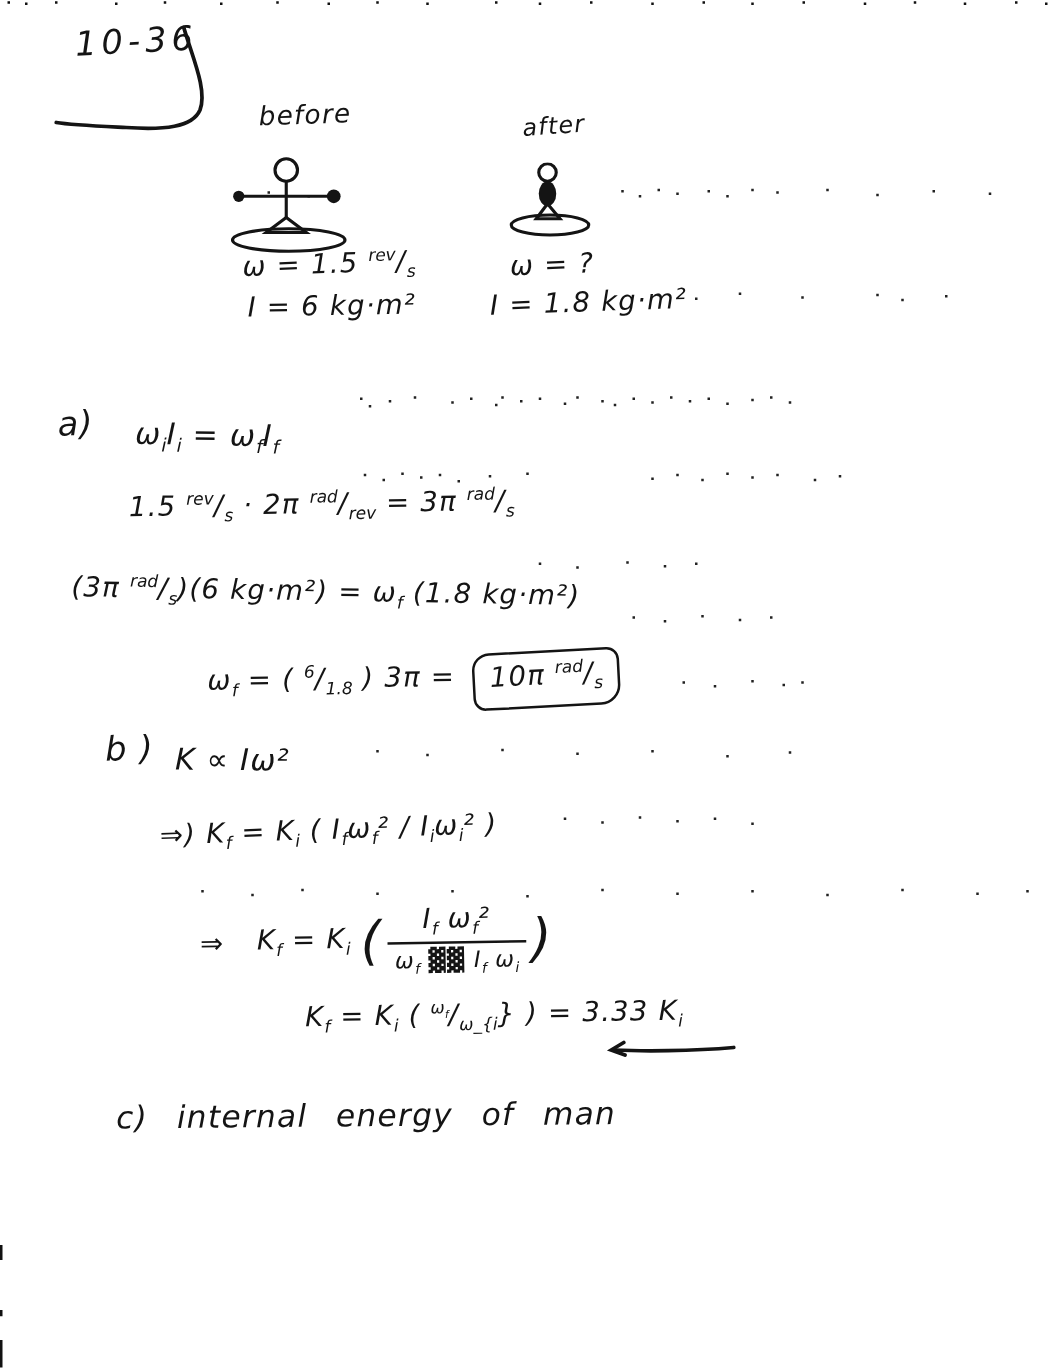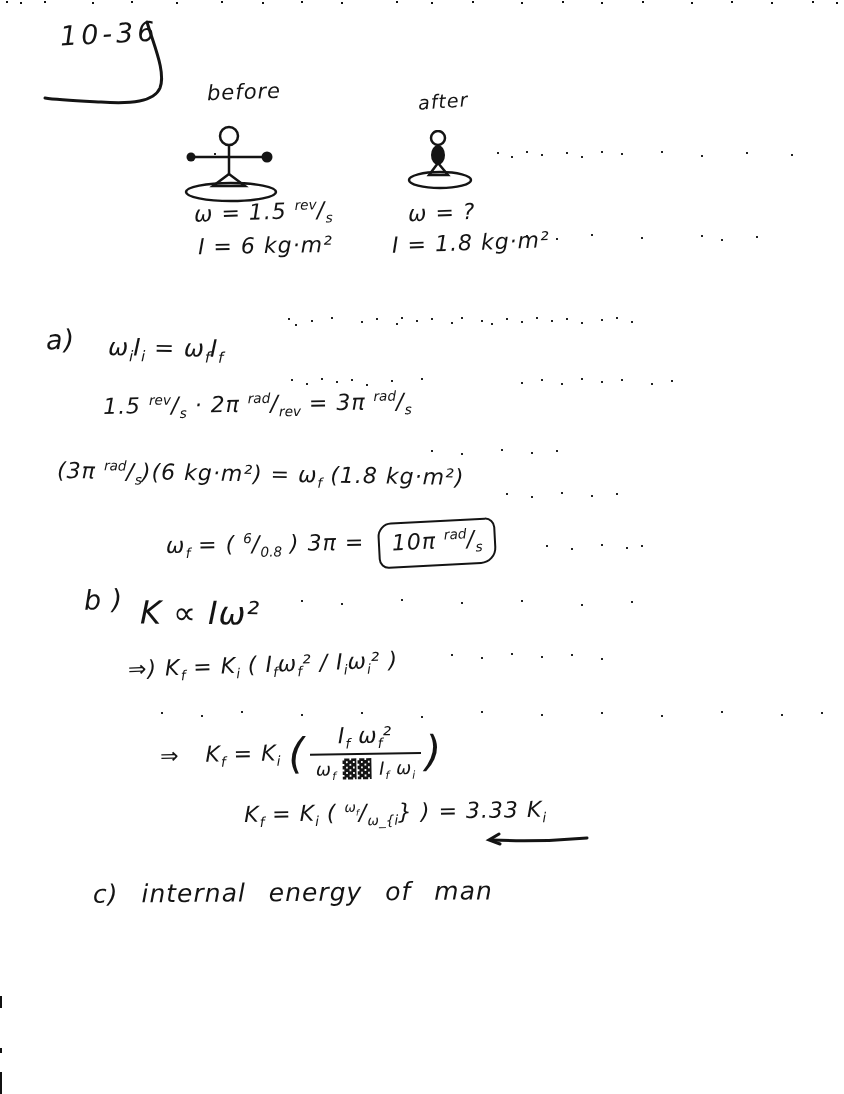--- a/index.html
+++ b/index.html
@@ -86,25 +86,25 @@
   <ellipse cx="36" cy="50" rx="31" ry="8" fill="none" stroke="#141414" stroke-width="2.5"></ellipse>
 </svg>
 <div class="hw eq" style="left:408px;top:200px;transform:rotate(-2deg);">ω = ?</div>
 <div class="hw eq" style="left:392px;top:230px;transform:rotate(-2deg);">I = 1.8 kg·m²</div>
 
 <div class="hw part-label" style="left:46px;top:324px;transform:rotate(-2deg);">a)</div>
 <div class="hw eq" style="left:108px;top:334px;font-size:24px;transform:rotate(1deg);">ω<sub>i</sub>I<sub>i</sub> = ω<sub>f</sub>I<sub>f</sub></div>
 <div class="hw eq" style="left:103px;top:390px;transform:rotate(-1deg);">1.5 <sup>rev</sup>/<sub>s</sub> · 2π <sup>rad</sup>/<sub>rev</sub> = 3π <sup>rad</sup>/<sub>s</sub></div>
 <div class="hw eq" style="left:57px;top:460px;transform:rotate(1deg);">(3π <sup>rad</sup>/<sub>s</sub>)(6 kg·m²) = ω<sub>f</sub> (1.8 kg·m²)</div>
 <div class="hw eq" style="left:166px;top:522px;transform:rotate(-1deg);">
-  <span>ω<sub>f</sub> = ( <sup>6</sup>/<sub>0.8</sub> ) 3π =</span><span class="answer-box"><span>10π <sup>rad</sup>/<sub>s</sub></span></span>
+  <span>ω<sub>f</sub> = ( <sup>6</sup>/<sub>1.8</sub> ) 3π =</span><span class="answer-box"><span>10π <sup>rad</sup>/<sub>s</sub></span></span>
 </div>
 
 <div class="hw part-label" style="left:84px;top:584px;transform:rotate(-2deg);">b )</div>
-<div class="hw eq" style="left:140px;top:594px;font-size:32px;transform:rotate(0.5deg);">K ∝ Iω²</div>
+<div class="hw eq" style="left:140px;top:594px;font-size:24px;transform:rotate(0.5deg);">K ∝ Iω²</div>
 <div class="hw eq" style="left:128px;top:652px;transform:rotate(-2deg);">⇒)  K<sub>f</sub> = K<sub>i</sub> ( I<sub>f</sub>ω<sub>f</sub>² / I<sub>i</sub>ω<sub>i</sub>² )</div>
 
 <div class="hw eq eqrow" style="left:160px;top:724px;transform:rotate(-1deg);">
   <span style="margin-right:26px;">⇒</span>
   <span>K<sub>f</sub> = K<sub>i</sub></span>
   <span class="bigparen" style="margin-left:8px;">(</span>
   <span class="frac">
     <span class="num">I<sub>f</sub> ω<sub>f</sub>²</span>
     <span class="den" style="font-size:18px;">ω<sub>f</sub> ▓▓ I<sub>f</sub> ω<sub>i</sub></span>
   </span>

